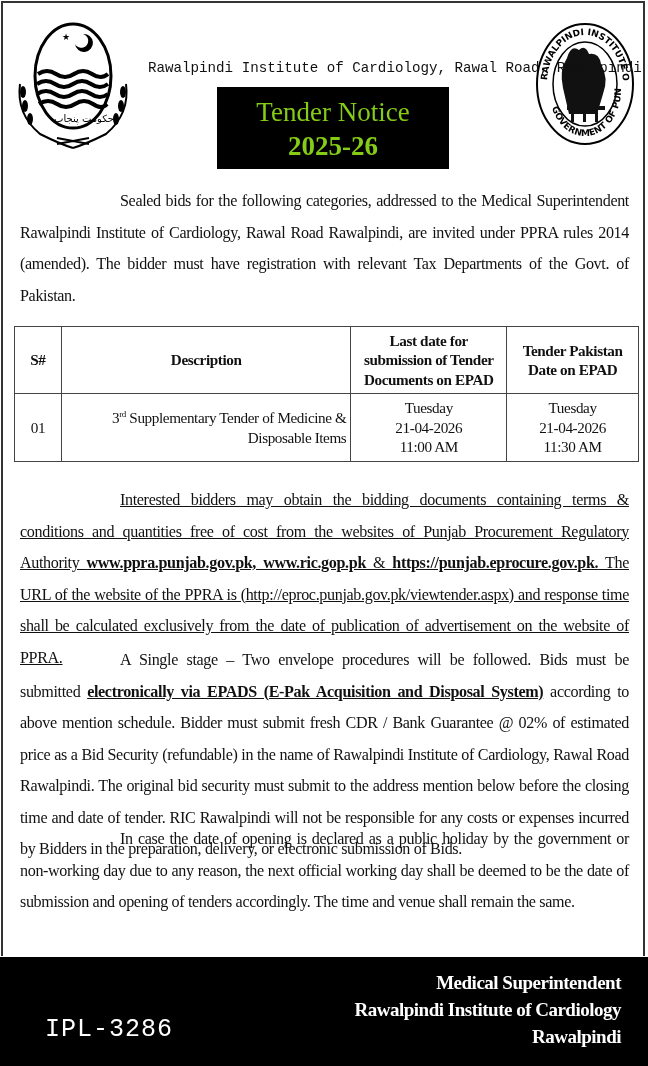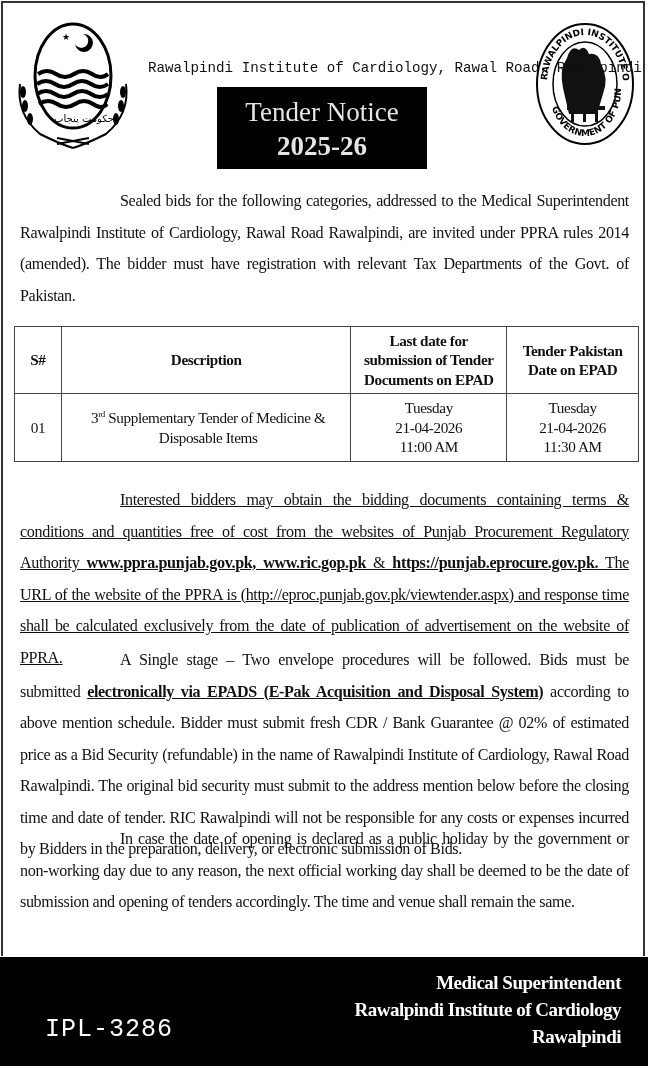--- a/index.html
+++ b/index.html
@@ -4,34 +4,34 @@
 <style>
   html, body { margin:0; padding:0; background:#fff; }
   body { width:648px; height:1066px; position:relative; overflow:hidden;
          font-family:"Liberation Serif", serif; color:#111; }
   .frame { position:absolute; left:1px; top:1px; width:644px; height:955px;
            border:2px solid #333; border-bottom:none; box-sizing:border-box; }
   .logo-left { position:absolute; left:12px; top:14px; width:122px; height:140px; }
   .logo-right { position:absolute; left:533px; top:18px; width:104px; height:130px; }
   .header-line { position:absolute; left:148px; top:60px; width:370px; text-align:center;
                  font-size:14.2px; font-family:Liberation Mono, monospace; white-space:nowrap; }
-  .title-box { position:absolute; left:217px; top:87px; width:210px; height:82px;
-               background:#000; color:#e5e5e5; text-align:center; }
+  .title-box { position:absolute; left:217px; top:87px; width:232px; height:82px;
+               background:#000; color:#84cc16; text-align:center; }
   .title-box .t1 { font-size:27px; line-height:34px; margin-top:8px; display:block; }
   .title-box .t2 { font-size:27px; line-height:34px; display:block; font-weight:bold; }
   .para { position:absolute; left:20px; width:609px; font-size:16.1px; line-height:31.5px;
           text-align:justify; font-family:"Liberation Serif", serif; letter-spacing:-0.35px; }
   .para .indent { display:inline-block; width:100px; }
   table.tender { position:absolute; left:14px; top:326px; width:625px; border-collapse:collapse;
                  font-size:15.2px; font-family:"Liberation Serif", serif; }
   table.tender th, table.tender td { border:1px solid #444; text-align:center; vertical-align:middle;
                  padding:0 4px; line-height:19.5px; letter-spacing:-0.4px; }
   table.tender th { font-weight:bold; height:66px; }
   table.tender td { height:67px; }
-  table.tender td.desc { text-align:center; padding-left:8px; }
+  table.tender td.desc { text-align:right; padding-left:8px; }
   sup { font-size:9px; line-height:0; }
   a.lnk { color:#111; text-decoration:underline; }
   .bold { font-weight:bold; }
   .footer { position:absolute; left:0; top:957px; width:648px; height:109px; background:#000; color:#fff; }
   .footer .code { position:absolute; left:45px; top:58px; font-family:"Liberation Mono", monospace;
                   font-size:25px; letter-spacing:1px; }
   .footer .sig { position:absolute; right:27px; top:12px; text-align:right; font-weight:bold;
                  font-size:19px; line-height:27px; font-family:"Liberation Serif", serif; letter-spacing:-0.5px; }
 </style>
 </head>

